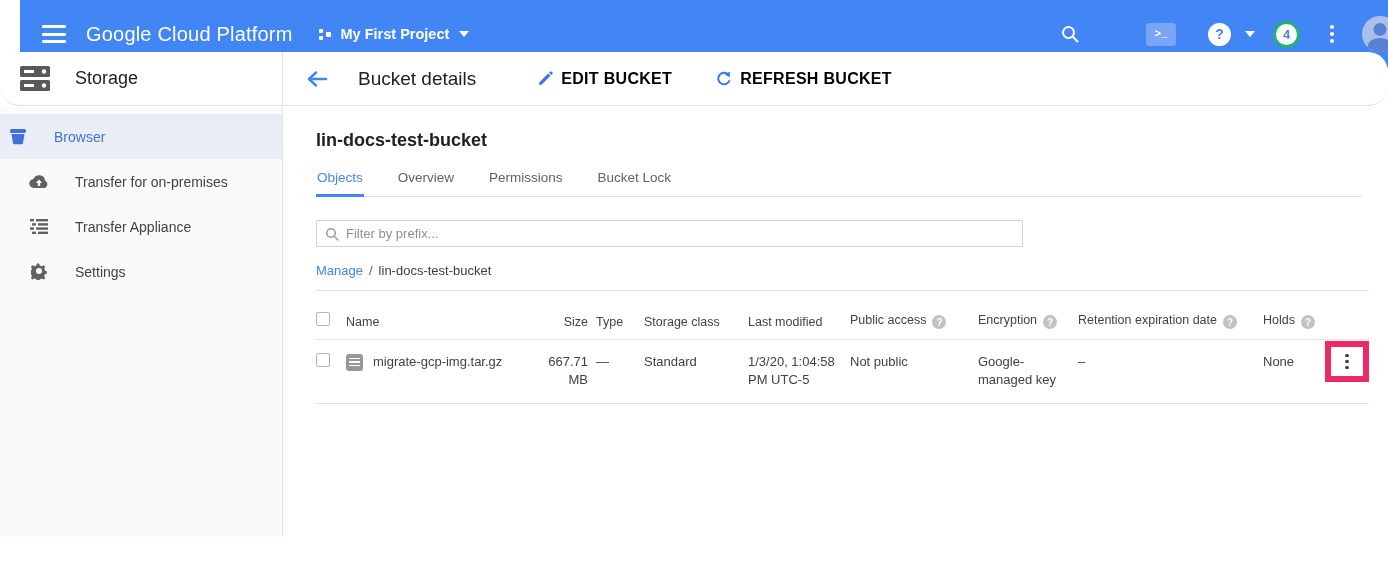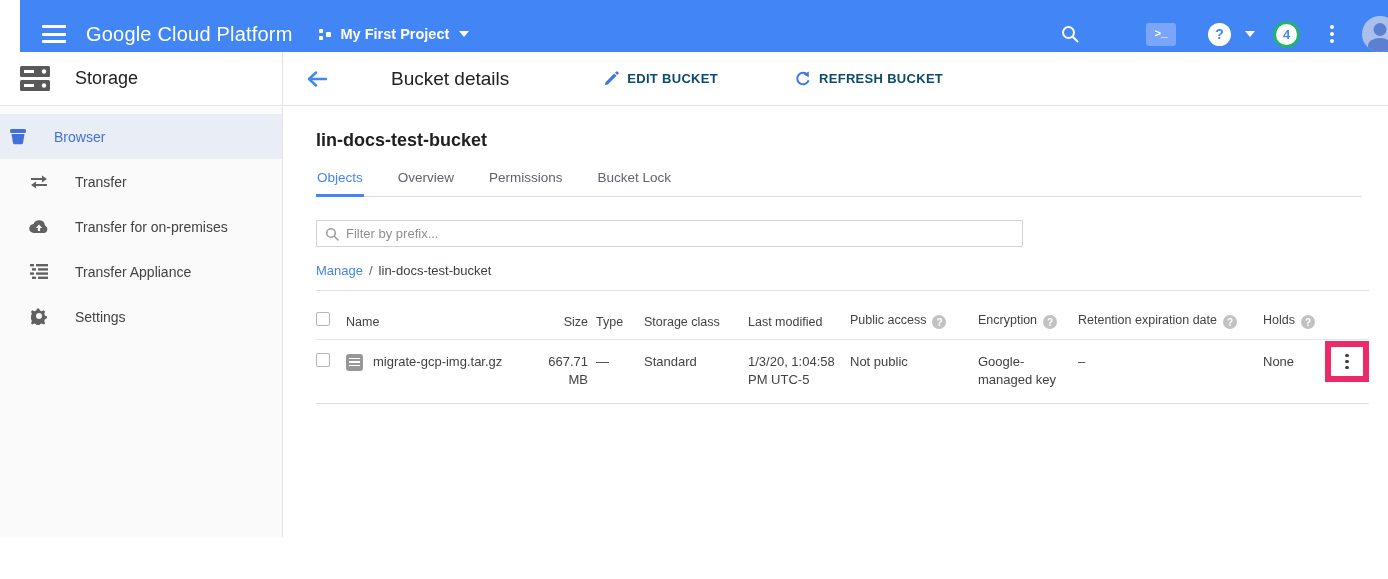--- a/index.html
+++ b/index.html
@@ -36,28 +36,28 @@
   .kebab i { width:4px; height:4px; background:#fff; border-radius:50%; }
   .avatar { width:36px; height:36px; border-radius:50%; background:#a9c0ea; overflow:hidden;
             position:relative; margin-right:10px; cursor:pointer; }
   .avatar .head { position:absolute; left:50%; top:7px; transform:translateX(-50%);
                   width:13px; height:13px; border-radius:50%; background:#5b80d2; }
   .avatar .body { position:absolute; left:50%; top:22px; transform:translateX(-50%);
                   width:24px; height:16px; border-radius:50% 50% 0 0; background:#5b80d2; }
 
   
   .second-row { position:absolute; top:52px; left:0; width:100%; height:54px; display:flex;
-                background:#fff; border-bottom:1px solid #e3e3e3; }
+                background:#fff; border-bottom:1px solid #e3e3e3;border-radius:20px; }
   .product-header { width:283px; flex:none; display:flex; align-items:center; padding-left:20px;
                     border-right:1px solid #e3e3e3; }
   .product-title { font-size:18px; color:#212121; margin-left:25px; }
-  .page-header { flex:1; display:flex; align-items:center;gap:33px; }
+  .page-header { flex:1; display:flex; align-items:center; }
   .back-btn { margin-left:23px; cursor:pointer; display:flex; }
   .page-title { font-size:19px; color:#212121; margin-left:30px; }
-  .hdr-action { display:flex; align-items:center; gap:8px; color:#0c4a6e; font-size:13px;
+  .hdr-action { display:flex; align-items:center; gap:8px; color:#000000; font-size:16px;
                 font-weight:700; letter-spacing:.3px; cursor:pointer; }
   .edit-action { margin-left:62px; }
   .refresh-action { margin-left:44px; }
 
   
   .sidebar { position:absolute; top:107px; left:0; width:283px; height:430px; background:#fafafa;
              border-right:1px solid #e3e3e3; padding-top:7px; }
   .side-item { height:45px; display:flex; align-items:center; padding-left:28px; cursor:pointer;
                font-size:14px; color:#424242; }
   .side-item .icn { width:22px; display:flex; justify-content:center; margin-right:25px; }
@@ -192,31 +192,20 @@
 
   <nav class="sidebar">
     <div class="side-item active">
       <span class="icn">
         <svg width="18" height="17" viewBox="0 0 18 17">
             <rect x="1" y="1" width="16" height="4" rx="1.5" fill="#4272d9"></rect>
             <path d="M2.5 6 H15.5 L14 15 a1.5 1.5 0 0 1-1.5 1.2 H5.5 A1.5 1.5 0 0 1 4 15 Z" fill="#4272d9"></path>
           </svg>
       </span>
       <span>Browser</span>
-    </div>
-    <div class="side-item">
-      <span class="icn">
-        <svg width="18" height="14" viewBox="0 0 18 14">
-            <line x1="1" y1="4" x2="13" y2="4" stroke="#616161" stroke-width="2"></line>
-            <polygon points="12,0.5 17,4 12,7.5" fill="#616161"></polygon>
-            <line x1="5" y1="10" x2="17" y2="10" stroke="#616161" stroke-width="2"></line>
-            <polygon points="6,6.5 1,10 6,13.5" fill="#616161"></polygon>
-          </svg>
-      </span>
-      <span>Transfer</span>
     </div>
     <div class="side-item">
       <span class="icn">
         <svg width="20" height="14" viewBox="0 0 20 14">
             <path d="M5 13 a4.5 4.5 0 0 1-.5-9 A6 6 0 0 1 16 5.5 a4 4 0 0 1-.5 7.5 Z" fill="#616161"></path>
             <polygon points="10,4.5 13.2,8 6.8,8" fill="#fff"></polygon>
             <rect x="8.9" y="7.5" width="2.2" height="3.5" fill="#fff"></rect>
           </svg>
       </span>
       <span>Transfer for on-premises</span>

